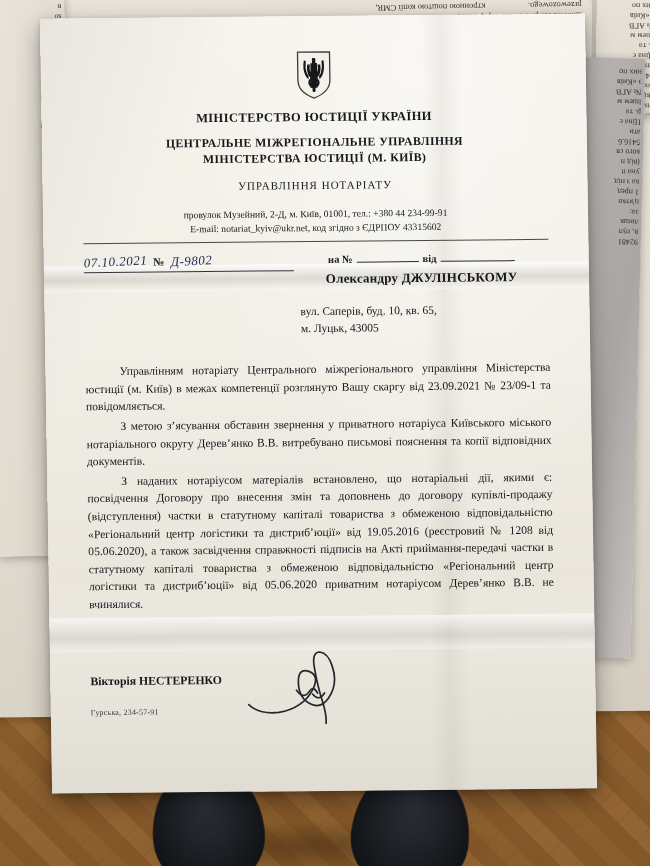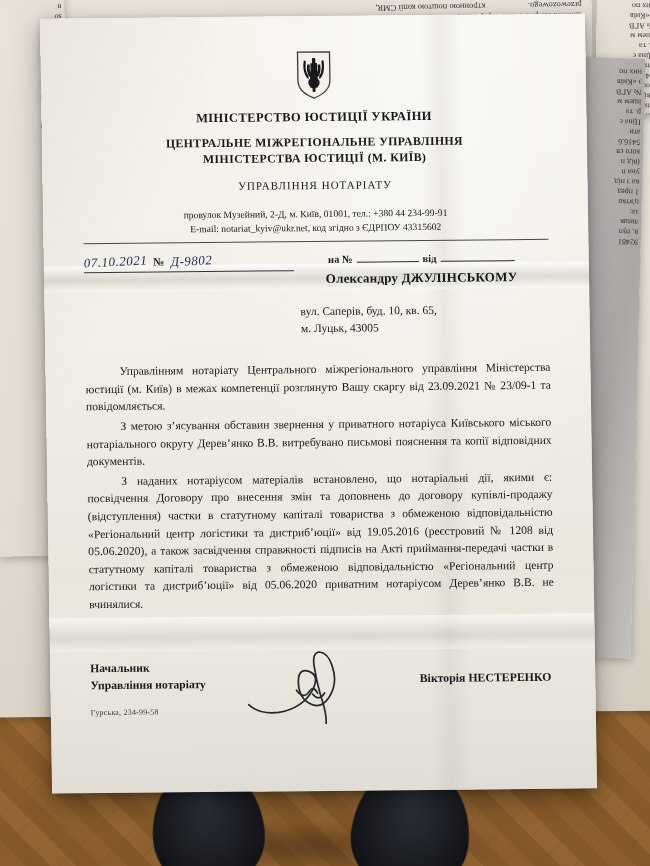--- a/index.html
+++ b/index.html
@@ -322,34 +322,30 @@
         </div>
       </div>
 
       <div class="body">
         <p>Управлінням нотаріату Центрального міжрегіонального управління Міністерства юстиції (м. Київ) в межах компетенції розглянуто Вашу скаргу від 23.09.2021 № 23/09-1 та повідомляється.</p>
         <p>З метою з’ясування обставин звернення у приватного нотаріуса Київського міського нотаріального округу Дерев’янко В.В. витребувано письмові пояснення та копії відповідних документів.</p>
         <p>З наданих нотаріусом матеріалів встановлено, що нотаріальні дії, якими є: посвідчення Договору про внесення змін та доповнень до договору купівлі-продажу (відступлення) частки в статутному капіталі товариства з обмеженою відповідальністю «Регіональний центр логістики та дистриб’юції» від 19.05.2016 (реєстровий № 1208 від 05.06.2020), а також засвідчення справжності підписів на Акті приймання-передачі частки в статутному капіталі товариства з обмеженою відповідальністю «Регіональний центр логістики та дистриб’юції» від 05.06.2020 приватним нотаріусом Дерев’янко В.В. не вчинялися.</p>
       </div>
 
       <div class="sigblock">
-        <div class="sig-title">
-          <div>Начальник</div>
-          <div>Управління нотаріату</div>
-        </div>
 
         <svg class="sig-ink" width="150" height="78" viewBox="0 0 150 78" aria-hidden="true">
           <g fill="none" stroke="#23262c" stroke-width="1.7" stroke-linecap="round">
             <path d="M8 58 Q18 68 38 66 Q62 62 72 44 Q80 29 68 25 Q58 22 58 36 Q58 52 70 58 Q80 63 88 52 Q98 38 92 20 Q88 7 80 6 Q72 6 74 20 Q77 40 82 56 Q86 70 85 78"></path>
             <path d="M56 44 q7 10 13 1 q4 -6 8 2"></path>
             <path d="M72 48 q6 8 12 -1"></path>
           </g>
         </svg>
 
         <div class="sig-name">Вікторія НЕСТЕРЕНКО</div>
       </div>
 
     </div>
 
-    <div class="footer">Гурська, 234-99-58</div>
+    <div class="footer">Гурська, 234-57-91</div>
   </div>
 
 </div>
 
 </body></html>

